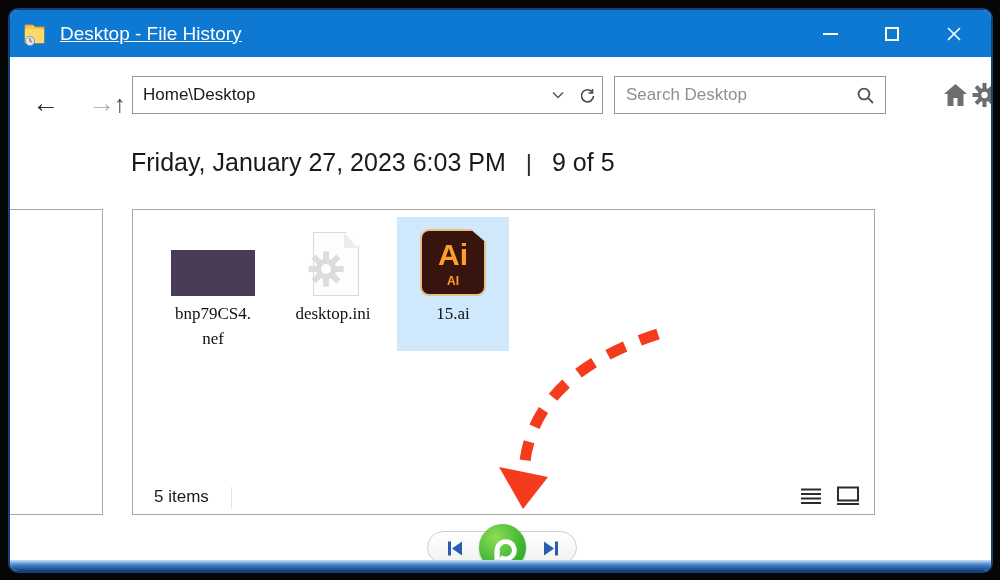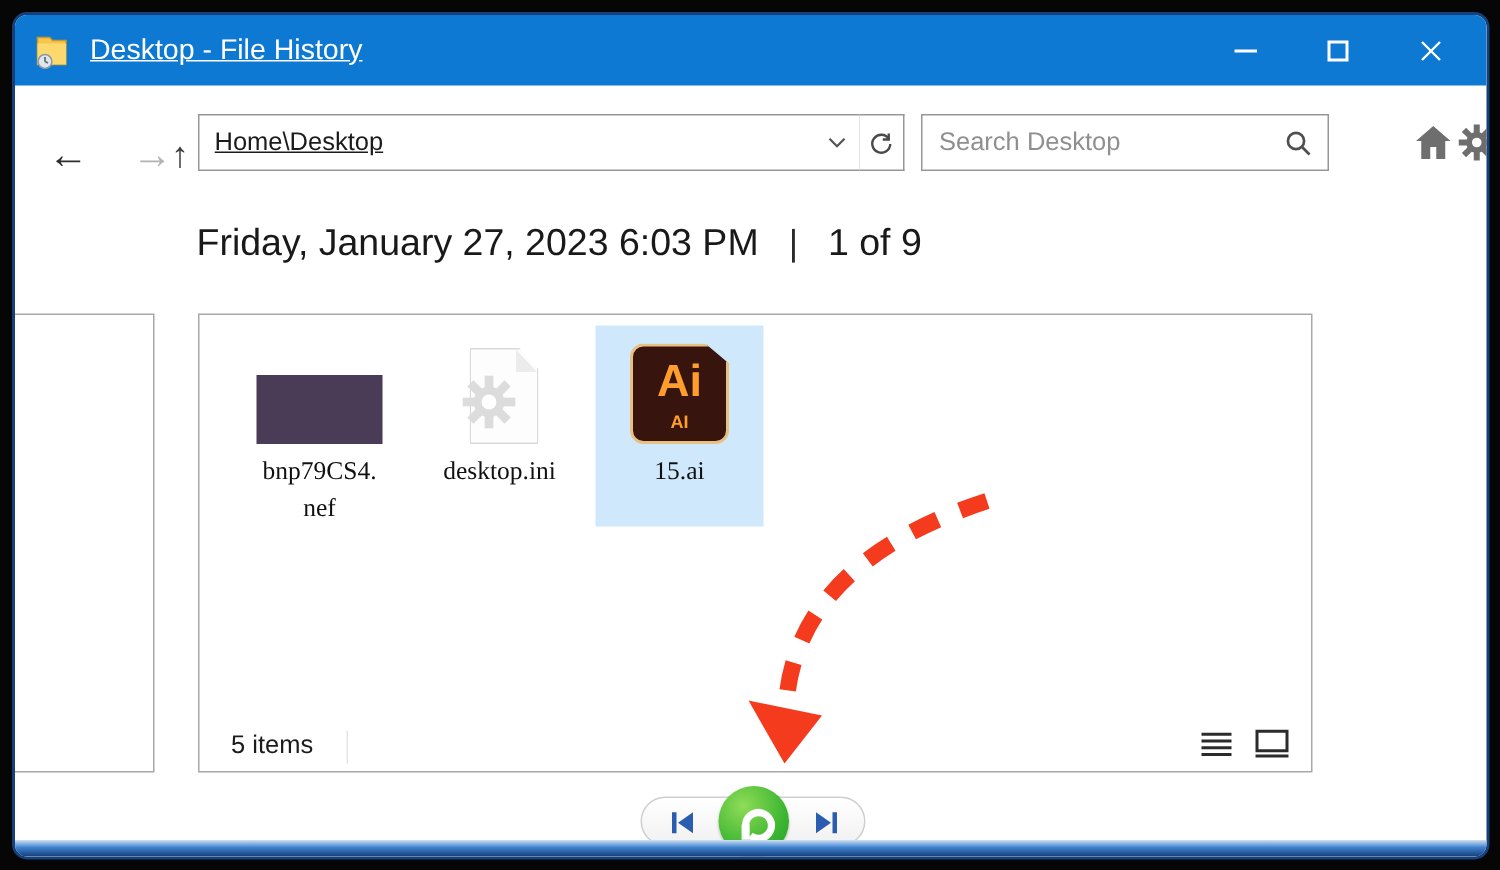--- a/index.html
+++ b/index.html
@@ -21,21 +21,21 @@
   .glyph-max { width:14px; height:14px; border:2px solid #fff; }
   
   .nav-arrow { position:absolute; font-size:27px; line-height:1; top:80px; }
   .back { left:22px; color:#2e2e2e; }
   .forward { left:78px; color:#b4b4b4; }
   .up { left:104px; color:#3e3e3e; font-weight:bold; font-size:24px; top:82px; }
   .addressbar {
     position:absolute; left:122px; top:66px; width:442px; height:38px;
     border:1px solid #979797; display:flex; align-items:center; background:#fff;
   }
-  .addressbar input { flex:1; border:none; outline:none; font-size:17px; color:#1b1b1b; padding-left:10px; font-family:inherit; background:transparent;text-decoration:underline; }
+  .addressbar input { flex:1; border:none; outline:none; font-size:17px; color:#1b1b1b; padding-left:10px; font-family:inherit; background:transparent; }
   .addr-chevron { width:30px; height:100%; display:flex; align-items:center; justify-content:center; }
   .refresh-btn {
     position:absolute; left:563px; top:66px; width:30px; height:38px;
     border:1px solid #979797; border-left:none; display:flex; align-items:center; justify-content:center; background:#fff;
   }
   .searchbox {
     position:absolute; left:604px; top:66px; width:272px; height:38px;
     border:1px solid #979797; display:flex; align-items:center; background:#fff;
   }
   .searchbox input { flex:1; border:none; outline:none; font-size:17px; color:#1b1b1b; padding-left:11px; font-family:inherit; background:transparent; }
@@ -205,21 +205,21 @@
           <rect x="11" y="1" width="4" height="24" transform="rotate(-45 13 13)"></rect>
         </g>
       </g>
       <circle cx="13" cy="13" r="3.2" fill="#fff"></circle>
     </svg>
   </div>
 
   <div class="date-header">
     <span>Friday, January 27, 2023 6:03 PM</span>
     <span class="sep">|</span>
-    <span>1 of 9</span>
+    <span>9 of 5</span>
   </div>
 
   <div class="stub-panel"></div>
 
   <div class="main-panel">
     <div class="items-row">
 
       <div class="file-item">
         <div class="thumb-box">
             <div class="thumb-cat"></div>

